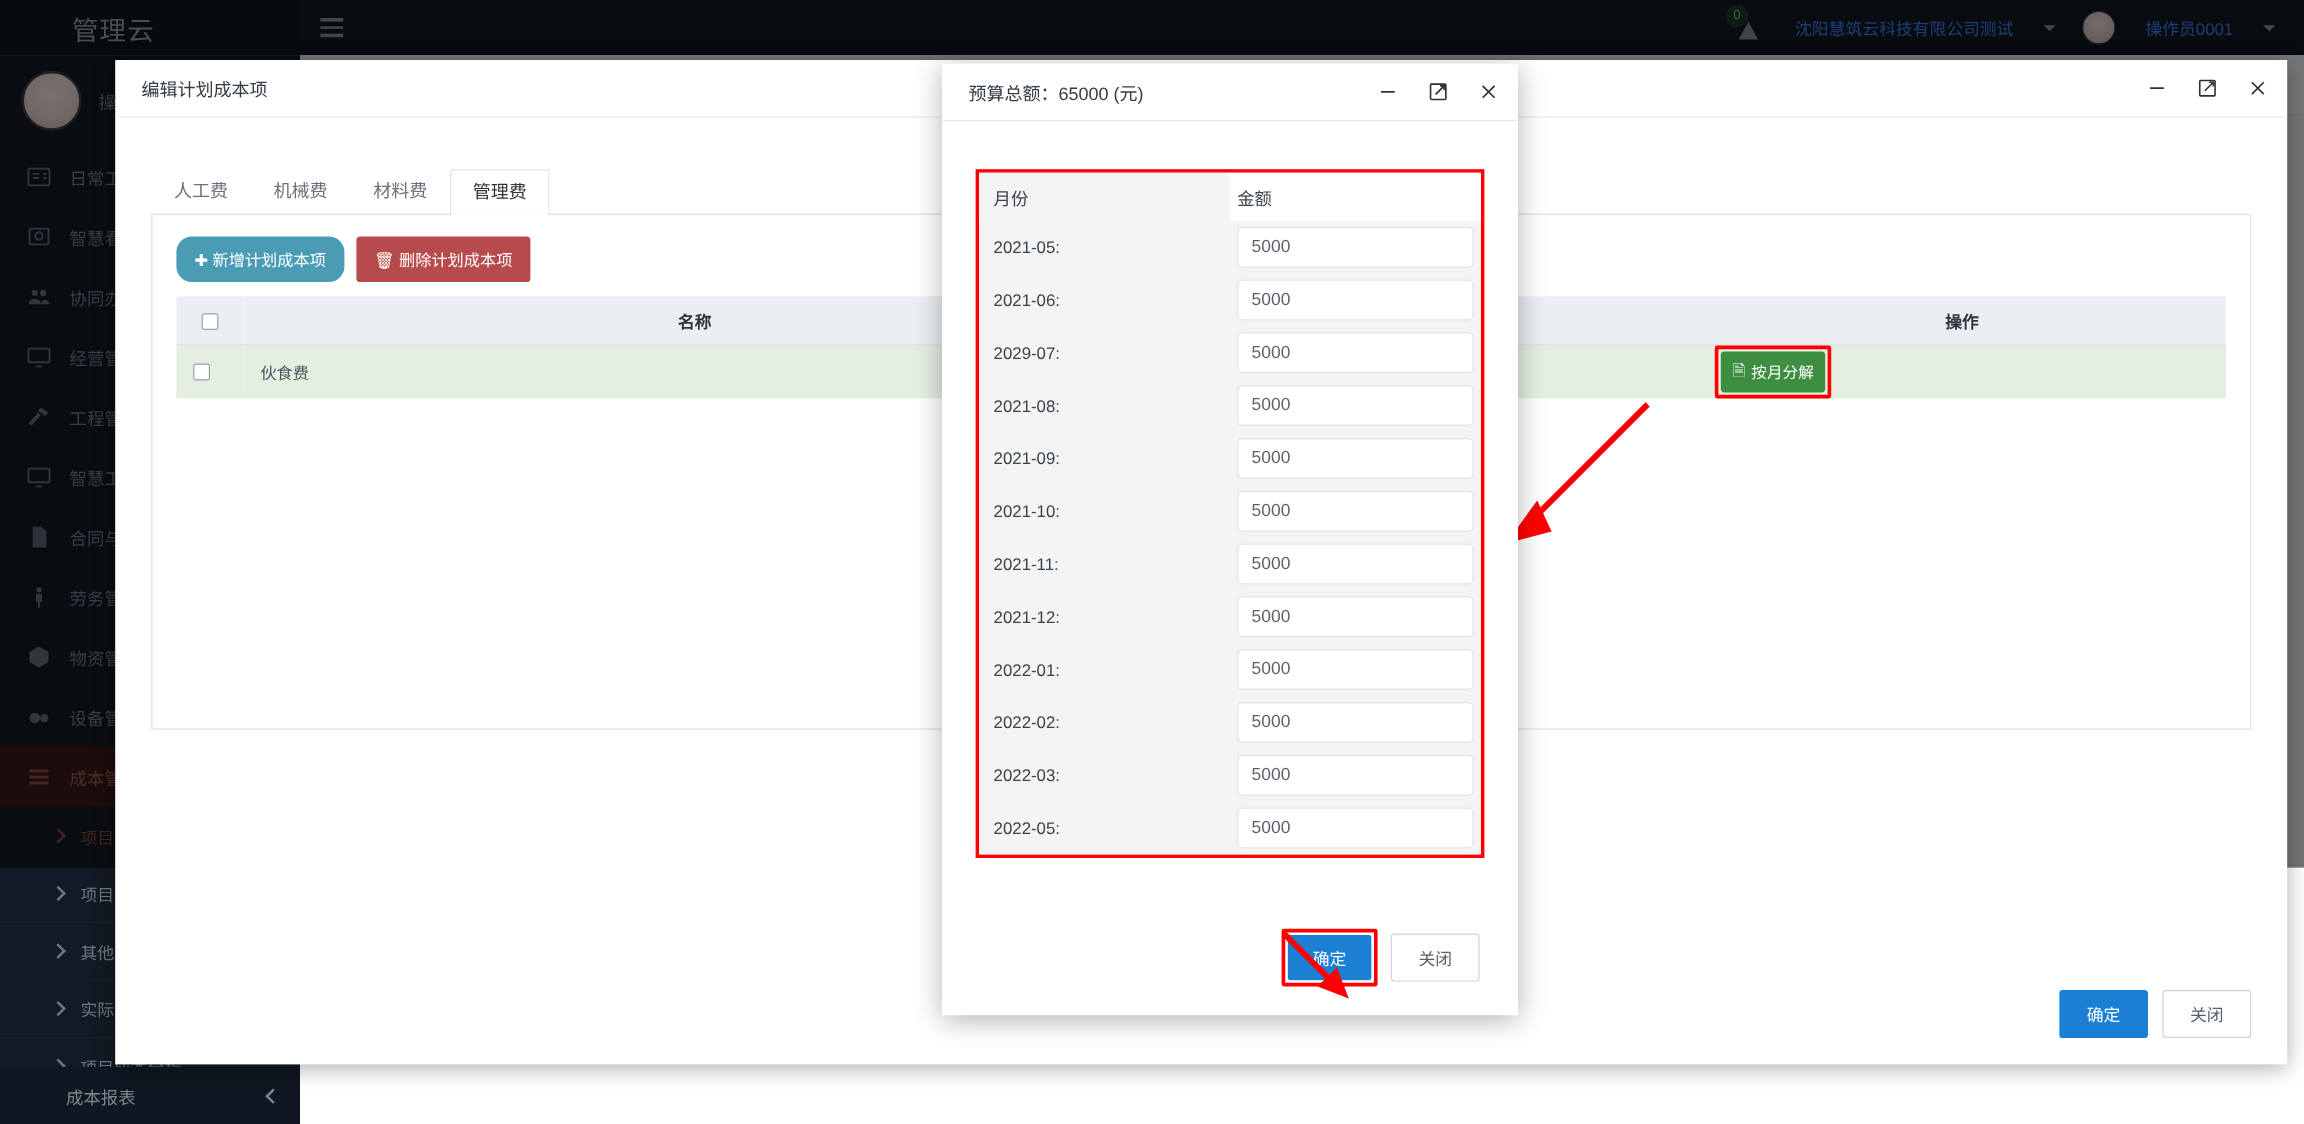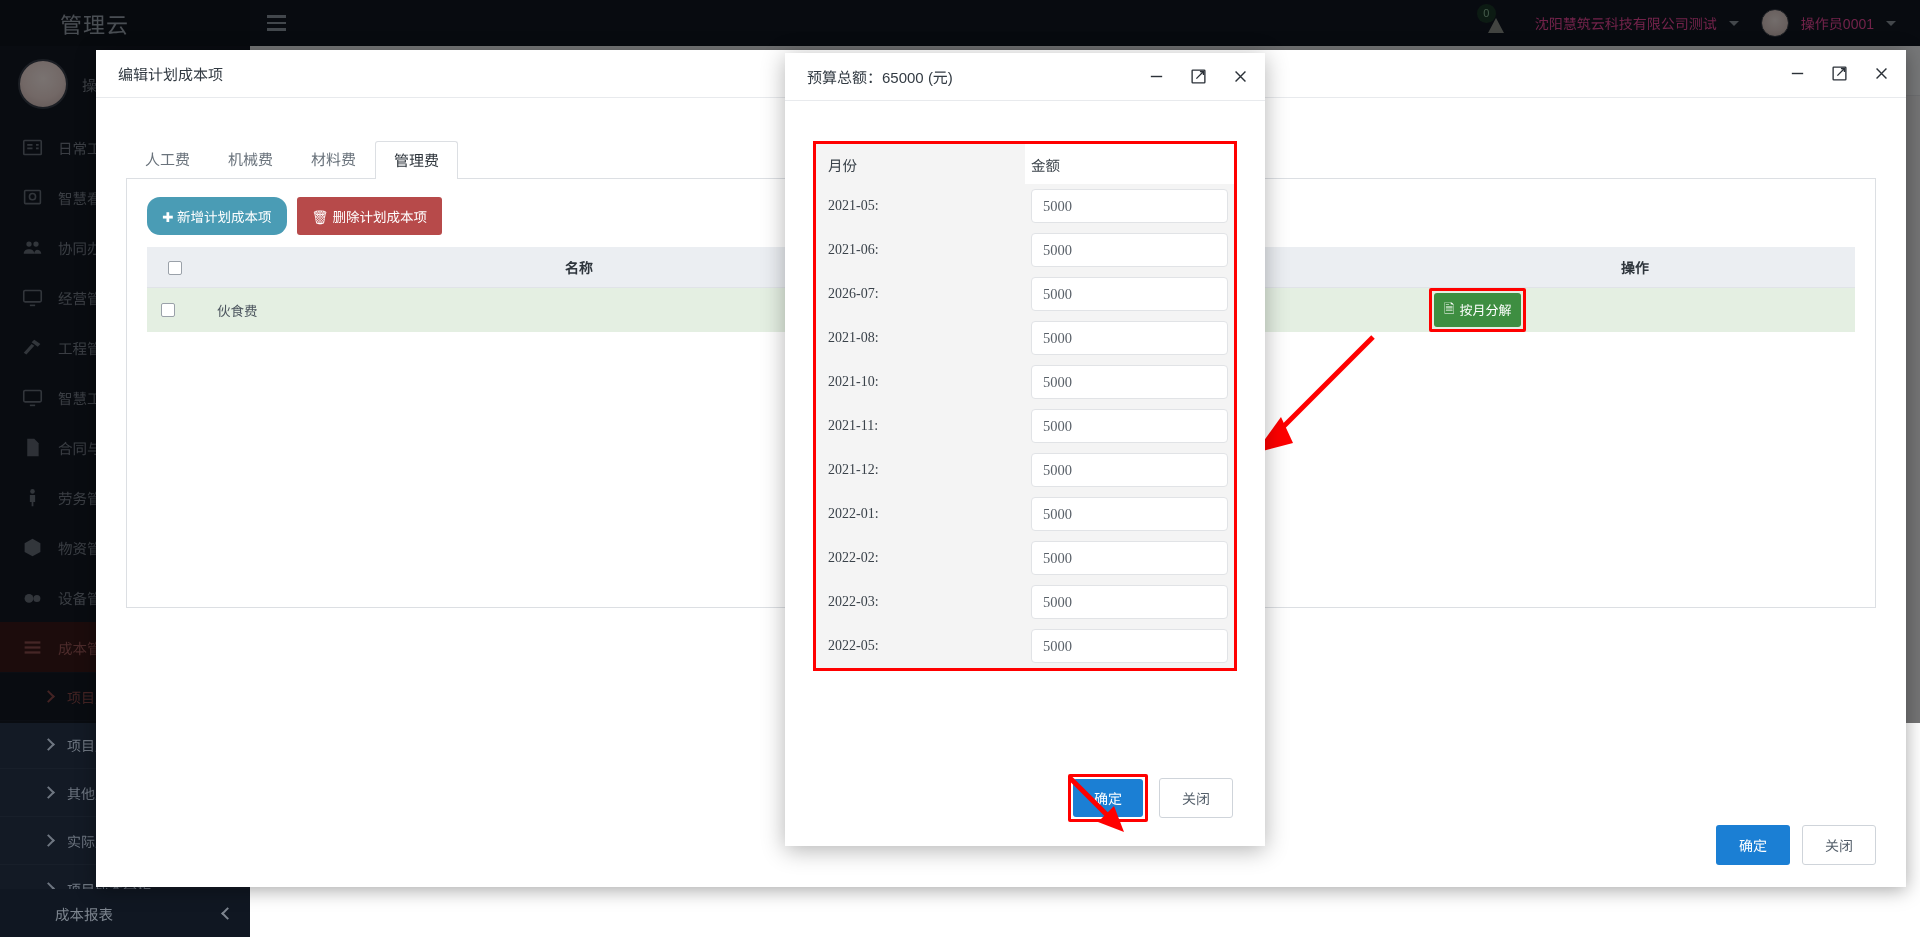--- a/index.html
+++ b/index.html
@@ -35,22 +35,22 @@
     position: absolute; left: 9px; top: 12px; width: 0; height: 0;
     border-left: 8px solid transparent; border-right: 8px solid transparent;
     border-bottom: 15px solid #8a8f88;
   }
   .notif .badge {
     position: absolute; left: -2px; top: -2px; width: 19px; height: 19px;
     border-radius: 50%; background: #1b3a28; color: #8fbf9e;
     font-size: 11px; line-height: 19px; text-align: center;
   }
   .company, .userbox {
-    display: flex; align-items: center; gap: 12px;
-    color: #ec4899; font-size: 14px; cursor: pointer;
+    display: flex; align-items: center; gap: 25px;
+    color: #3b82f6; font-size: 14px; cursor: pointer;
   }
   .caret { width:0;height:0;border-left:5px solid transparent;border-right:5px solid transparent;border-top:5px solid #8d959e; }
   .avatar {
     width: 28px; height: 28px; border-radius: 50%;
     background: radial-gradient(circle at 50% 40%, #f0e3e0 0%, #d9c7c3 60%, #b9a6a3 100%);
     border: 1px solid #3a4049;
   }
 
   .sidebar {
     position: absolute; left: 0; top: 46px; width: 250px; height: 891px;
@@ -153,21 +153,21 @@
   .btn-month { background: #3e8e41; color: #fff; border: none; border-radius: 3px; padding: 6px 10px; font-size: 13px; cursor: pointer; display: inline-flex; align-items: center; gap: 5px; font-family: inherit; }
   .hilite-box { display: inline-block; border: 3px solid #ff0000; padding: 2px; border-radius: 2px; }
 
   .win1-foot { position: absolute; right: 30px; bottom: 22px; display: flex; gap: 12px; }
 
   
   .win2 {
     position: absolute; left: 785px; top: 53px; width: 480px; height: 793px;
     background: #fff; box-shadow: 0 4px 22px rgba(0,0,0,.3);
   }
-  .m-body { padding: 40px 28px 4px 28px; font-family: Liberation Serif, serif; }
+  .m-body { padding: 40px 28px 4px 28px; }
   .m-table-wrap { border: 3px solid #ff0000; }
   .m-table { width: 100%; border-collapse: collapse; table-layout: fixed; background: #f4f4f4; }
   .m-table th {
     text-align: left; font-weight: normal; font-size: 14.5px; color: #3a424a;
     height: 40px; padding-left: 12px; background: #f4f4f4;
   }
   .m-table th.amt { background: #fff; padding-left: 6px; }
   .m-table td { height: 44px; vertical-align: middle; font-size: 14px; color: #3a424a; padding-left: 12px; }
   .m-table td.amt { padding-left: 6px; padding-right: 6px; }
   .m-input {
@@ -493,25 +493,29 @@
           <tbody id="month-rows">
               <tr>
                 <td>2021-05:</td>
                 <td class="amt"><input class="m-input" type="text" value="5000" style=""></td>
               </tr>
               <tr>
                 <td>2021-06:</td>
                 <td class="amt"><input class="m-input" type="text" value="5000" style=""></td>
               </tr>
               <tr>
-                <td>2026-07:</td>
+                <td>2029-07:</td>
                 <td class="amt"><input class="m-input" type="text" value="5000" style=""></td>
               </tr>
               <tr>
                 <td>2021-08:</td>
+                <td class="amt"><input class="m-input" type="text" value="5000" style=""></td>
+              </tr>
+              <tr>
+                <td>2021-09:</td>
                 <td class="amt"><input class="m-input" type="text" value="5000" style=""></td>
               </tr>
               <tr>
                 <td>2021-10:</td>
                 <td class="amt"><input class="m-input" type="text" value="5000" style=""></td>
               </tr>
               <tr>
                 <td>2021-11:</td>
                 <td class="amt"><input class="m-input" type="text" value="5000" style=""></td>
               </tr>

